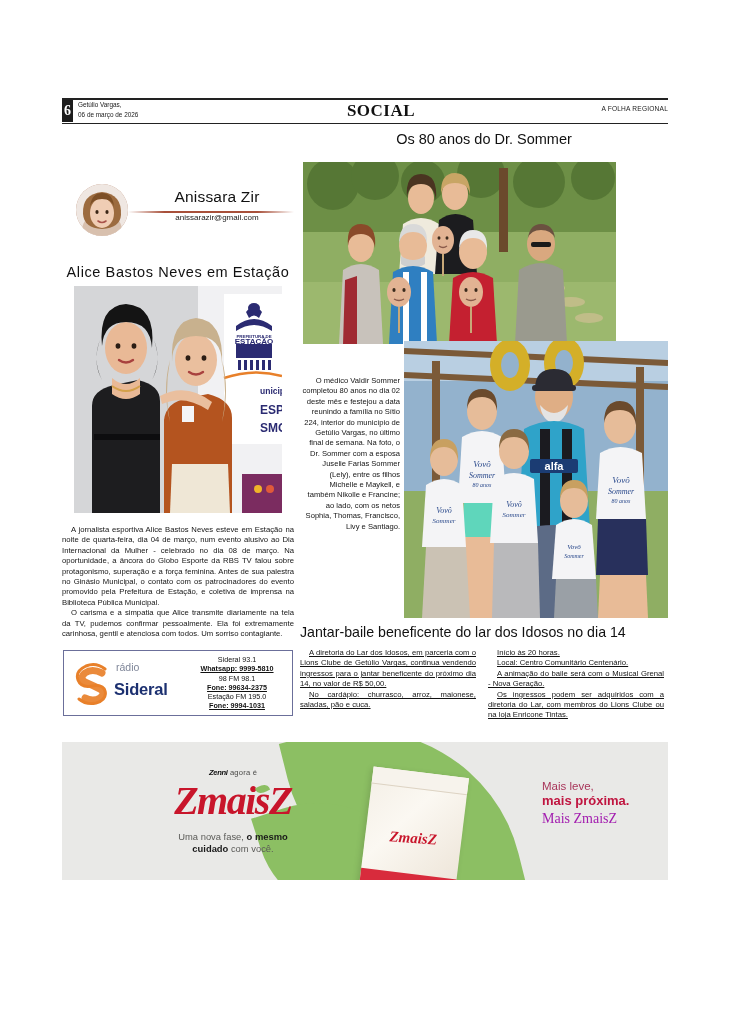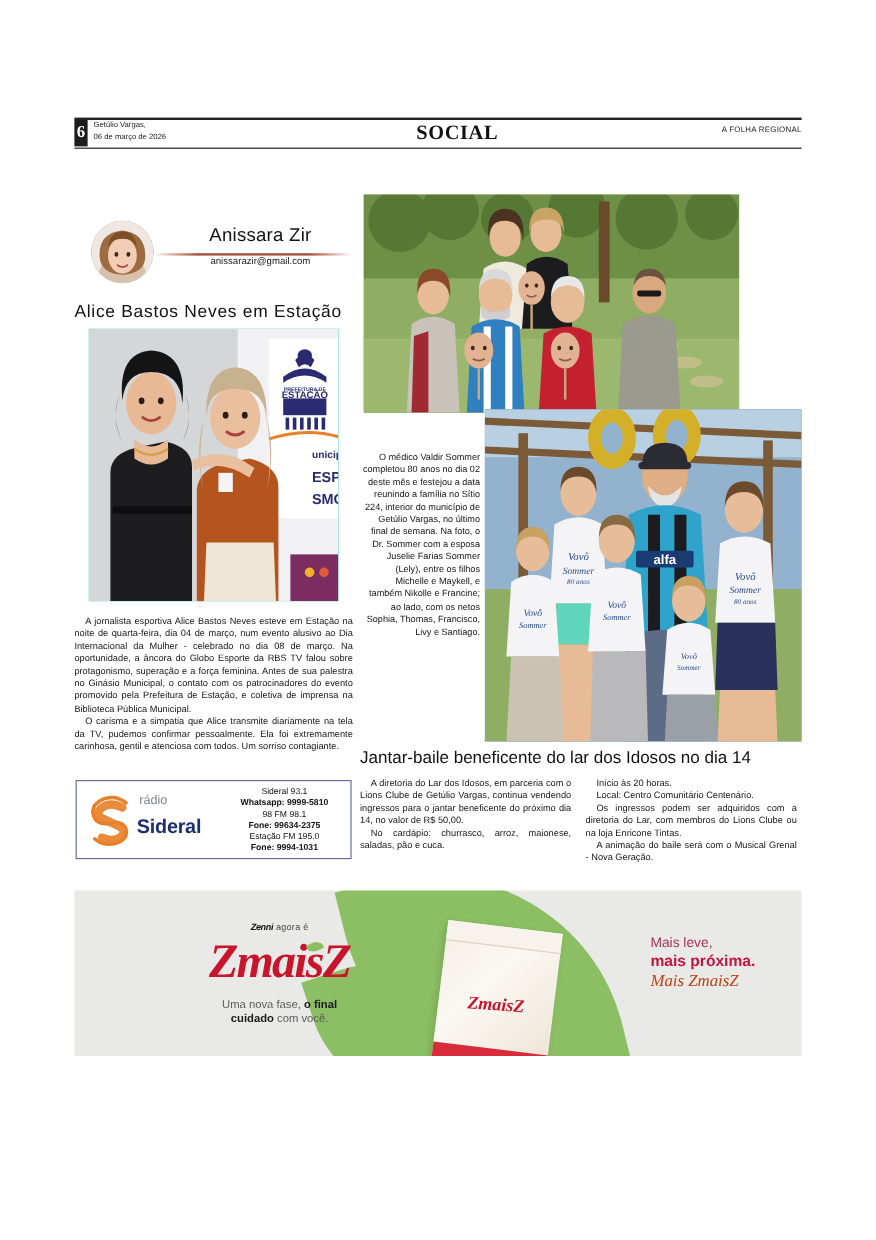--- a/index.html
+++ b/index.html
@@ -117,21 +117,22 @@
   }
   .byline-email {
     position: absolute;
     left: 78px; top: 31px;
     width: 154px;
     text-align: center;
     font-size: 8px;
     color: #1a1a1a;
   }
   .headline-left {
-    margin-top: 8px;
+    margin-top: 20px;
+    text-align: center;
     font-size: 14.5px;
     letter-spacing: 0.6px;
     color: #111;
     font-weight: normal;
   }
   .photo-left {
     margin: 6px auto 0 auto;
     width: 208px;
     height: 227px;
     position: relative;
@@ -186,21 +187,21 @@
   }
   .radio-lines {
     position: absolute;
     left: 120px; top: 4px;
     width: 106px;
     text-align: center;
     font-size: 7.2px;
     line-height: 9.3px;
     color: #111;
   }
-  .radio-lines .b { font-weight: bold; }
+  .radio-lines .b { font-weight: bold; text-decoration: underline; }
 
   
   .headline-right {
     position: absolute;
     left: 300px; top: 131px;
     width: 368px;
     text-align: center;
     font-size: 14.5px;
     color: #111;
   }
@@ -236,20 +237,21 @@
     font-size: 14.2px;
     color: #111;
     white-space: nowrap;
   }
   .jantar-cols {
     position: absolute;
     left: 300px; top: 648px;
     width: 368px;
     display: flex;
     gap: 12px;
+    text-decoration: underline;
   }
   .jantar-col {
     width: 176px;
     font-size: 7.7px;
     line-height: 10.4px;
     text-align: justify;
     color: #141414;
   }
   .jantar-col p { margin: 0; text-indent: 9px; }
 
@@ -365,23 +367,22 @@
   }
   .br-line2 {
     font-size: 13px;
     font-weight: bold;
     color: #c01540;
     margin-top: 1px;
   }
   .br-line3 {
     margin-top: 3px;
     font-family: "Liberation Serif", serif;
-    font-style: italic;
     font-size: 14px;
-    color: #c2410c;
+    color: #a21caf;
   }
 </style>
 </head>
 <body>
 
 <div class="page">
 
   <div class="masthead">
     <div class="masthead-rule-top"></div>
     <div class="page-num-box">6</div>
@@ -490,20 +491,21 @@
     <div class="radio-lines">
       <div>Sideral 93.1</div>
       <div class="b">Whatsapp: 9999-5810</div>
       <div>98 FM 98.1</div>
       <div class="b">Fone: 99634-2375</div>
       <div>Estação FM 195.0</div>
       <div class="b">Fone:  9994-1031</div>
     </div>
   </div>
 
+  <div class="headline-right">Os 80 anos do Dr. Sommer</div>
 
   <div class="photo-top-right">
     <svg viewBox="0 0 313 182" width="313" height="182" aria-hidden="true">
       <rect width="313" height="182" fill="#8fae63"></rect>
       <rect y="0" width="313" height="70" fill="#6d8f46"></rect>
       <g fill="#4f7030" opacity="0.75">
         <circle cx="30" cy="22" r="26"></circle>
           <circle cx="72" cy="14" r="24"></circle>
         <circle cx="120" cy="20" r="22"></circle>
           <circle cx="178" cy="12" r="24"></circle>
@@ -646,22 +648,22 @@
   <div class="headline-jantar">Jantar-baile beneficente do lar dos Idosos no dia 14</div>
 
   <div class="jantar-cols">
     <div class="jantar-col">
       <p>A diretoria do Lar dos Idosos, em parceria com o Lions Clube de Getúlio Vargas, continua vendendo ingressos para o jantar beneficente do próximo dia 14, no valor de R$ 50,00.</p>
       <p>No cardápio: churrasco, arroz, maionese, saladas, pão e cuca.</p>
     </div>
     <div class="jantar-col">
       <p>Início às 20 horas.</p>
       <p>Local: Centro Comunitário Centenário.</p>
+      <p>A animação do baile será com o Musical Grenal - Nova Geração.</p>
       <p>Os ingressos podem ser adquiridos com a diretoria do Lar, com membros do Lions Clube ou na loja Enricone Tintas.</p>
-      <p>A animação do baile será com o Musical Grenal - Nova Geração.</p>
     </div>
   </div>
 
   <div class="banner">
     <div class="banner-leaf"></div>
     <div class="banner-leaf2"></div>
 
     <div class="banner-pouch">
       <div class="banner-pouch-top"></div>
       <div class="banner-pouch-logo">ZmaisZ</div>
@@ -670,21 +672,21 @@
 
     <div class="banner-left">
       <div class="banner-kicker">
         <b>Zenni</b><span> agora é</span>
       </div>
       <div class="banner-logo">
         <span>ZmaisZ</span>
         <span class="banner-leafdot"></span>
       </div>
       <div class="banner-tagline">
-        <span>Uma nova fase, </span><b>o final</b><br>
+        <span>Uma nova fase, </span><b>o mesmo</b><br>
         <b>cuidado</b><span> com você.</span>
       </div>
     </div>
 
     <div class="banner-right">
       <div class="br-line1">Mais leve,</div>
       <div class="br-line2">mais próxima.</div>
       <div class="br-line3">Mais ZmaisZ</div>
     </div>
   </div>

